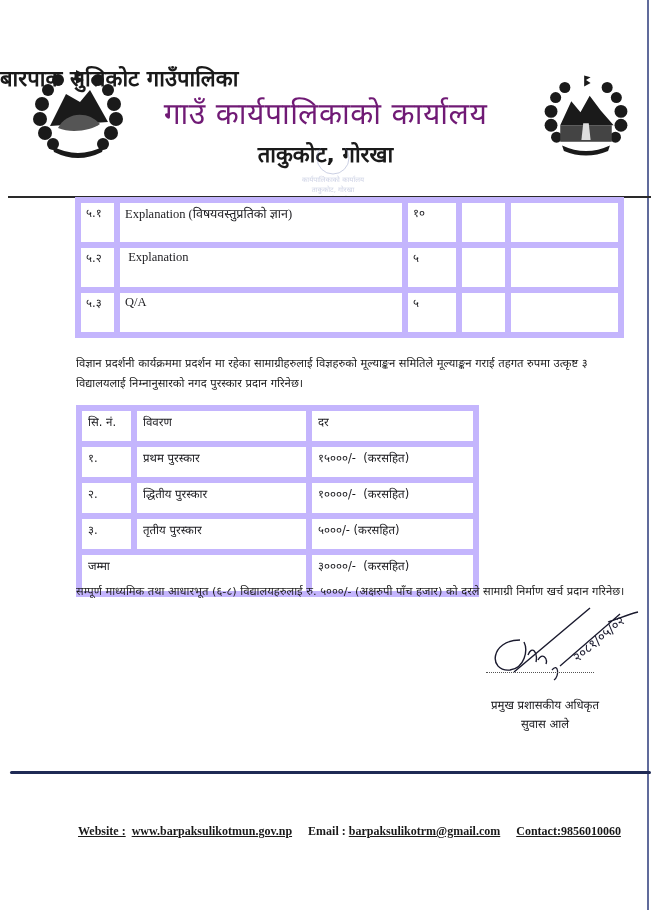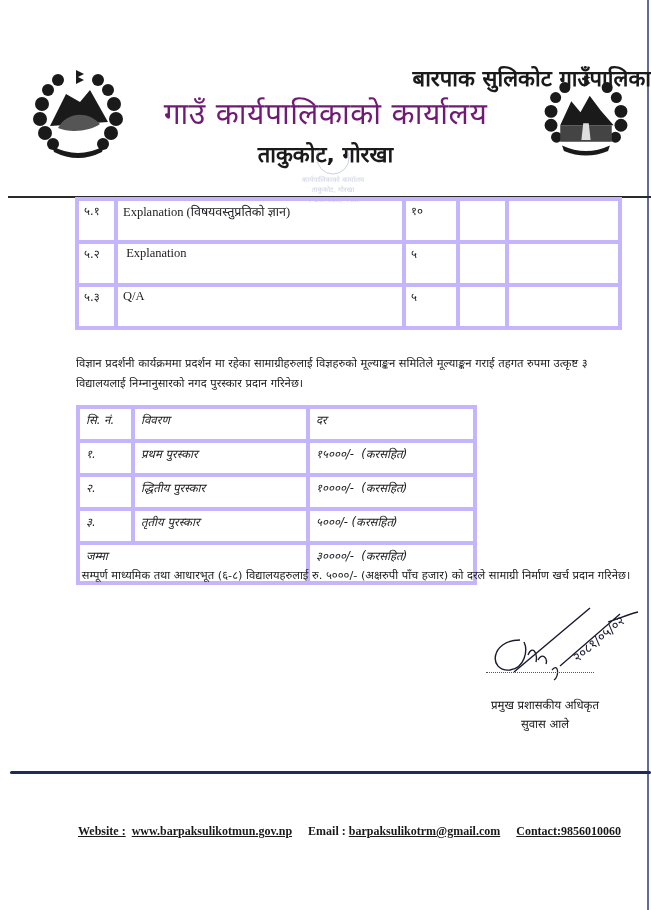--- a/index.html
+++ b/index.html
@@ -7,38 +7,38 @@
     width: 651px; height: 910px; background: #ffffff; position: relative; overflow: hidden;
     font-family: "Liberation Serif", "DejaVu Serif", serif; color: #1b1b1f;
   }
   .abs { position: absolute; }
   .right-edge { left: 647px; top: 0; width: 2px; height: 910px; background: #2b3a7a; opacity: .75; }
 
   
   .logo { width: 100px; height: 100px; }
   .logo-left { left: 28px; top: 64px; }
   .logo-right { left: 540px; top: 70px; width: 92px; height: 92px; }
-  .head-1 { left: 0; width: 651px; top: 62px; text-align: right; font-family: "DejaVu Sans", sans-serif; font-weight: bold; font-size: 22px; color: #1a1a1a; }
+  .head-1 { left: 0; width: 651px; top: 62px; text-align: left; font-family: "DejaVu Sans", sans-serif; font-weight: bold; font-size: 22px; color: #1a1a1a; }
   .head-2 { left: 0; width: 651px; top: 92px; text-align: center; font-family: "DejaVu Sans", sans-serif; font-size: 30px; color: #701a75; letter-spacing: .5px; }
   .head-3 { left: 0; width: 651px; top: 138px; text-align: center; font-family: "DejaVu Sans", sans-serif; font-weight: bold; font-size: 22px; color: #1a1a1a; }
   .head-rule { left: 8px; top: 196px; width: 643px; height: 2px; background: #2a2a2a; }
   .stamp { left: 288px; top: 148px; width: 90px; height: 60px; opacity: .35; }
 
   
   table { border-collapse: collapse; position: absolute; }
-  td { border: 4px solid #c4b5fd; vertical-align: top; padding: 2px 5px; font-size: 12.5px; }
+  td { border: 6px solid #c4b5fd; vertical-align: top; padding: 2px 5px; font-size: 12.5px; }
   .score-table { left: 75px; top: 197px; }
   .score-table td { height: 35px; }
   .nep { font-family: "DejaVu Sans", sans-serif; font-size: 11.5px; }
 
   .para { font-family: "DejaVu Sans", sans-serif; font-size: 11.3px; line-height: 20px; color: #1d1d1d; margin-top: 8px; }
   .para-1 { left: 76px; top: 346px; width: 560px; }
-  .para-2 { left: 76px; top: 558px; width: 560px; text-align: center; }
-
-  .prize-table { left: 76px; top: 405px; font-style: italic; }
+  .para-2 { left: 76px; top: 574px; width: 560px; }
+
+  .prize-table { left: 76px; top: 405px; }
   .prize-table td { height: 24px; font-family: "DejaVu Sans", sans-serif; font-size: 11.5px; padding: 3px 6px; }
 
   
   .signature { left: 480px; top: 600px; width: 160px; height: 90px; }
   .sig-dots { left: 486px; top: 672px; width: 108px; border-top: 1.5px dotted #555; }
   .sig-name { left: 470px; top: 716px; width: 150px; text-align: center; font-family: "DejaVu Sans", sans-serif; font-size: 11.5px; }
   .sig-title { left: 465px; top: 697px; width: 160px; text-align: center; font-family: "DejaVu Sans", sans-serif; font-size: 11.5px; }
 
   
   .foot-rule { left: 10px; top: 771px; width: 641px; height: 3px; background: #1f2a55; border-radius: 2px; }

